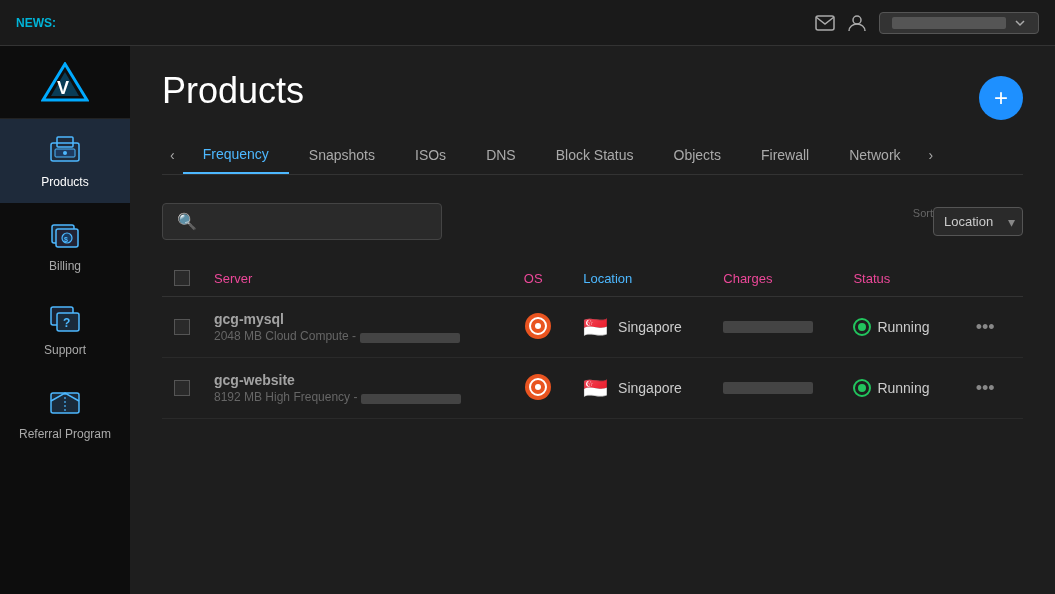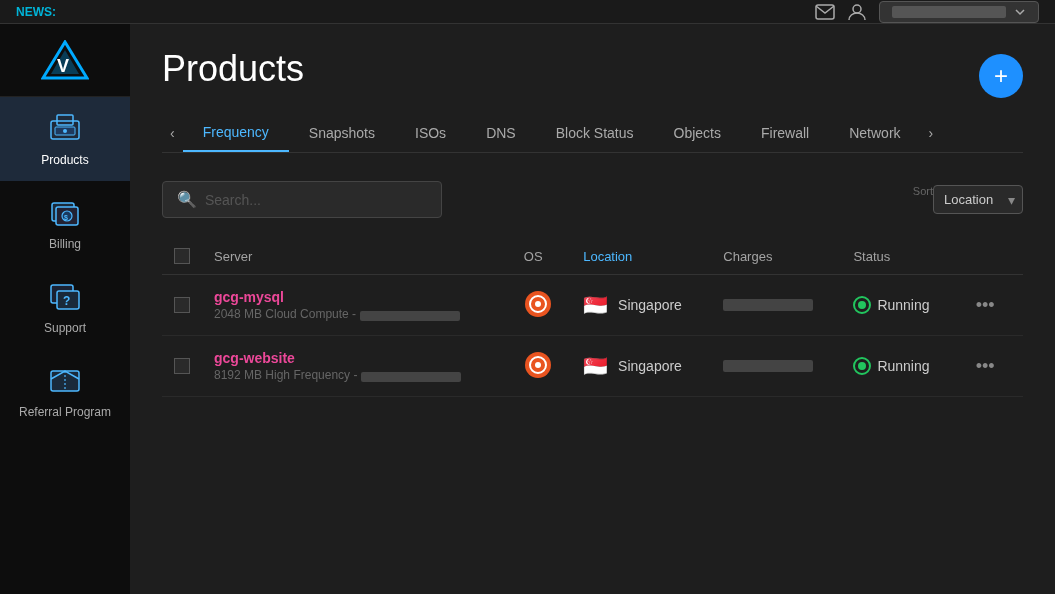--- a/index.html
+++ b/index.html
@@ -1,19 +1,19 @@
 <!DOCTYPE html>
 <html><head>
   <meta charset="utf-8">
   <style>
     * { box-sizing: border-box; margin: 0; padding: 0; }
     body { background: #1a1a1a; color: #ccc; font-family: -apple-system, BlinkMacSystemFont, 'Segoe UI', sans-serif; font-size: 14px; display: flex; flex-direction: column; height: 594px; width: 1055px; overflow: hidden; }
 
     
-    .top-bar { background: #1a1a1a; border-bottom: 1px solid #333; display: flex; align-items: center; padding: 0 16px; height: 24px; flex-shrink: 0; }
+    .top-bar { background: #1a1a1a; border-bottom: 1px solid #333; display: flex; align-items: center; padding: 0 16px; height: 46px; flex-shrink: 0; }
     .news-label { color: #00b4d8; font-weight: bold; font-size: 12px; margin-right: 8px; }
     .news-text { color: #aaa; font-size: 12px; }
     .top-bar-spacer { flex: 1; }
     .top-bar-icons { display: flex; align-items: center; gap: 12px; }
     .icon-btn { background: none; border: none; color: #ccc; cursor: pointer; font-size: 18px; display: flex; align-items: center; }
     .account-dropdown { background: #333; border: 1px solid #555; color: #ccc; border-radius: 4px; padding: 4px 12px; font-size: 13px; cursor: pointer; display: flex; align-items: center; gap: 8px; min-width: 160px; }
     .account-dropdown span { flex: 1; background: #555; height: 12px; border-radius: 2px; display: block; }
 
     
     .layout { display: flex; flex: 1; overflow: hidden; }
@@ -46,27 +46,27 @@
     .sort-spacer { flex: 1; }
     .sort-box { display: flex; }
     .sort-label { font-size: 11px; color: #666; margin-bottom: 2px; }
     .sort-select { background: #2a2a2a; border: 1px solid #555; color: #ccc; border-radius: 4px; padding: 6px 28px 6px 10px; font-size: 13px; cursor: pointer; appearance: none; -webkit-appearance: none; }
     .sort-wrapper { position: relative; display: flex; align-items: center; }
     .sort-wrapper::after { content: '▾'; position: absolute; right: 8px; color: #888; pointer-events: none; }
 
     
     .table { width: 100%; border-collapse: collapse; }
     .table thead tr { border-bottom: 1px solid #333; }
-    .table th { color: #a3a3a3; font-weight: 400; font-size: 13px; text-align: left; padding: 10px 12px; }
+    .table th { color: #ec4899; font-weight: 400; font-size: 13px; text-align: left; padding: 10px 12px; }
     .table th.location-col { color: #4db8ff; }
     .table tbody tr { border-bottom: 1px solid #2a2a2a; }
     .table td { padding: 14px 12px; vertical-align: middle; }
     .checkbox-cell { width: 36px; }
     .cb { width: 16px; height: 16px; border: 1px solid #555; background: #2a2a2a; cursor: pointer; }
-    .server-name { color: #ec4899; font-weight: 600; font-size: 14px; }
+    .server-name { color: #a3a3a3; font-weight: 600; font-size: 14px; }
     .server-sub { color: #666; font-size: 12px; margin-top: 2px; display: flex; align-items: flex-end; gap: 4px; }
     .server-sub .redacted { background: #444; height: 10px; width: 100px; border-radius: 2px; display: inline-block; }
     .flag { font-size: 20px; margin-right: 4px; }
     .location-name { color: #ccc; }
     .charges-bar { background: #444; height: 12px; width: 90px; border-radius: 2px; }
     .status-running { display: flex; align-items: center; gap: 6px; color: #ccc; }
     .status-dot { width: 18px; height: 18px; border-radius: 50%; border: 2px solid #22c55e; display: flex; align-items: center; justify-content: center; }
     .status-dot-inner { width: 8px; height: 8px; background: #22c55e; border-radius: 50%; }
     .more-btn { background: none; border: none; color: #888; cursor: pointer; font-size: 18px; padding: 4px 8px; }
 
@@ -172,21 +172,20 @@
       <div class="tab">Objects</div>
       <div class="tab">Firewall</div>
       <div class="tab">Network</div>
       <span class="tab-arrow">›</span>
       <button class="add-btn">+</button>
     </div>
 
     <div class="toolbar">
       <div class="search-box">
         <span class="search-icon-el">🔍</span>
-        <input class="search-input" type="text" placeholder="Search..." style="">
       </div>
       <div class="sort-spacer"></div>
       <div class="sort-box">
         <span class="sort-label">Sort</span>
         <div class="sort-wrapper">
           <select class="sort-select">
             <option>Location</option>
             <option>Name</option>
             <option>Status</option>
             <option>Charges</option>

